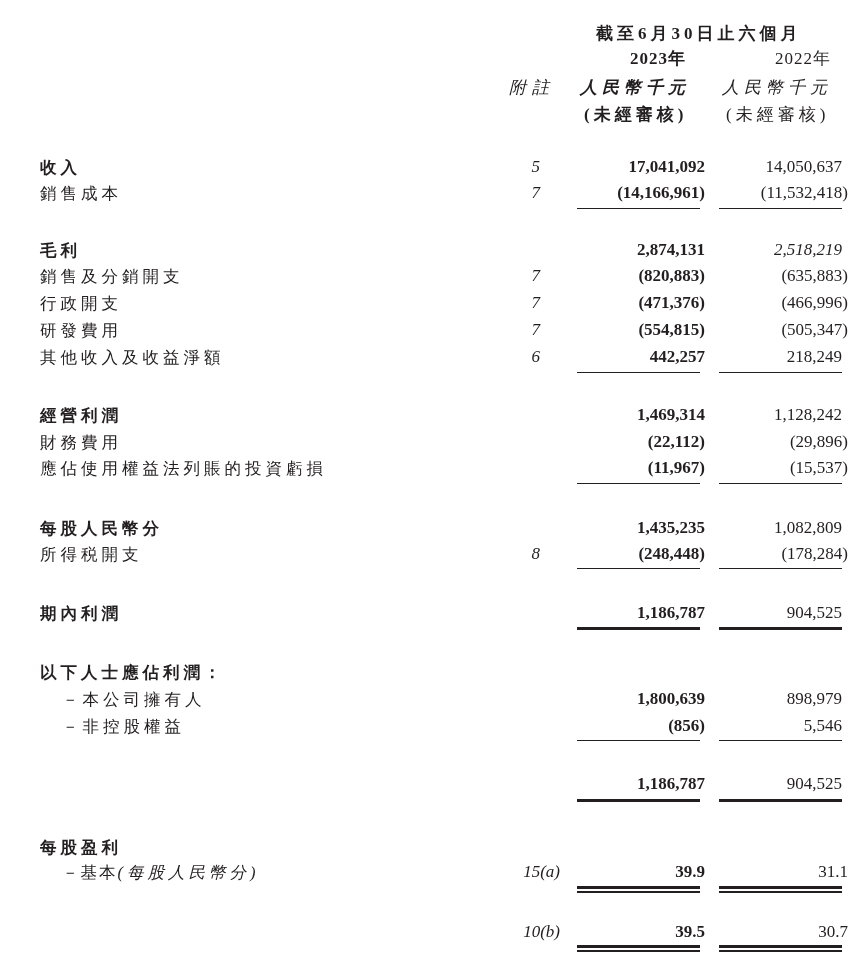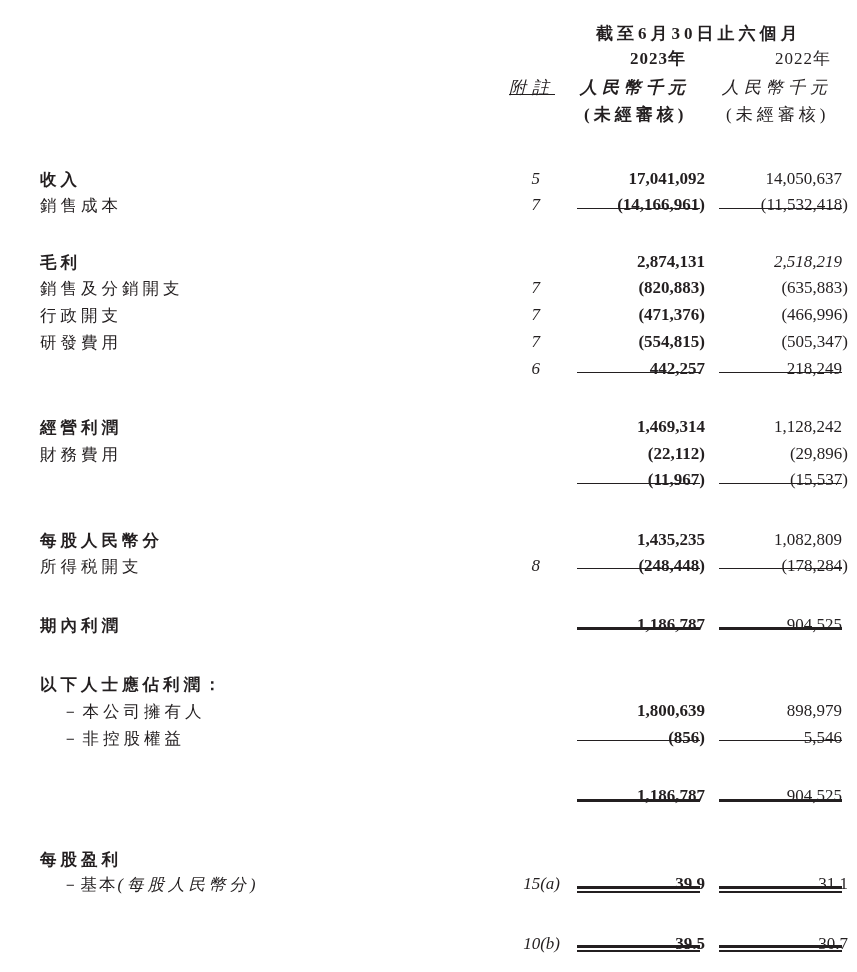--- a/index.html
+++ b/index.html
@@ -1,40 +1,40 @@
 <!DOCTYPE html>
 <html><head>
 <meta charset="utf-8">
 <style>
   html,body{margin:0;padding:0;background:#ffffff;}
   body{width:857px;height:972px;position:relative;overflow:hidden;color:#231f20;
        font-family:"Liberation Serif","DejaVu Serif",serif;}
   .hdr{position:absolute;font-size:17px;white-space:nowrap;letter-spacing:3px;}
   .b{font-weight:bold;}
   .it{font-style:italic;}
-  .row{position:absolute;left:0;width:788px;height:26px;font-size:17px;margin-top:12px;}
+  .row{position:absolute;left:0;width:788px;height:26px;font-size:17px;}
   .lbl{position:absolute;left:40px;top:0;white-space:nowrap;letter-spacing:4px;font-family:"DejaVu Sans","Liberation Sans",sans-serif;font-size:16.5px;}
   .lbl.sub{left:62px;}
   .note{position:absolute;left:480px;width:60px;text-align:right;font-style:italic;top:0;}
   .c1{position:absolute;left:575px;width:130px;text-align:right;font-weight:bold;top:0;}
   .c2{position:absolute;left:718px;width:130px;text-align:right;top:0;}
   .numc1{padding-right:6px;}
   .line{position:absolute;height:1px;background:#231f20;}
   .l1{left:577px;width:123px;}
   .l2{left:719px;width:123px;}
   .thick{height:3px;}
   .dbl2{height:1.5px;}
 </style>
 </head>
 <body>
 
 <div class="hdr b" style="left:596px;top:22px;letter-spacing:4px;">截至6月30日止六個月</div>
 <div class="hdr b" style="left:630px;top:47px;letter-spacing:1px;">2023年</div>
 <div class="hdr" style="left:775px;top:47px;letter-spacing:1px;">2022年</div>
-<div class="hdr it" style="left:509px;top:76px;letter-spacing:6px;text-decoration:underline;">附註</div>
+<div class="hdr it" style="left:509px;top:76px;letter-spacing:6px;">附註</div>
 <div class="hdr it b" style="left:580px;top:76px;letter-spacing:5px;">人民幣千元</div>
 <div class="hdr it" style="left:722px;top:76px;letter-spacing:5px;">人民幣千元</div>
 <div class="hdr b" style="left:584px;top:103px;letter-spacing:4px;">(未經審核)</div>
 <div class="hdr" style="left:726px;top:103px;letter-spacing:4px;">(未經審核)</div>
 
 <div class="row" style="top:157px;">
   <span class="lbl b">收入</span>
   <span class="note">5</span>
   <span class="c1 numc1">17,041,092</span>
   <span class="c2" style="padding-right:6px;box-sizing:border-box;">14,050,637</span>
@@ -66,38 +66,40 @@
   <span class="c1">(471,376)</span>
   <span class="c2">(466,996)</span>
 </div>
 <div class="row" style="top:320px;">
   <span class="lbl">研發費用</span>
   <span class="note">7</span>
   <span class="c1">(554,815)</span>
   <span class="c2">(505,347)</span>
 </div>
 <div class="row" style="top:347px;">
+  <span class="lbl">其他收入及收益淨額</span>
   <span class="note">6</span>
   <span class="c1 numc1">442,257</span>
   <span class="c2" style="padding-right:6px;box-sizing:border-box;">218,249</span>
 </div>
 <div class="line l1" style="top:372px;"></div>
 <div class="line l2" style="top:372px;"></div>
 
 <div class="row" style="top:405px;">
   <span class="lbl b">經營利潤</span>
   <span class="c1 numc1">1,469,314</span>
   <span class="c2" style="padding-right:6px;box-sizing:border-box;">1,128,242</span>
 </div>
 <div class="row" style="top:432px;">
   <span class="lbl">財務費用</span>
   <span class="c1">(22,112)</span>
   <span class="c2">(29,896)</span>
 </div>
 <div class="row" style="top:458px;">
+  <span class="lbl">應佔使用權益法列賬的投資虧損</span>
   <span class="c1">(11,967)</span>
   <span class="c2">(15,537)</span>
 </div>
 <div class="line l1" style="top:483px;"></div>
 <div class="line l2" style="top:483px;"></div>
 
 <div class="row" style="top:518px;">
   <span class="lbl b">每股人民幣分</span>
   <span class="c1 numc1">1,435,235</span>
   <span class="c2" style="padding-right:6px;box-sizing:border-box;">1,082,809</span>

